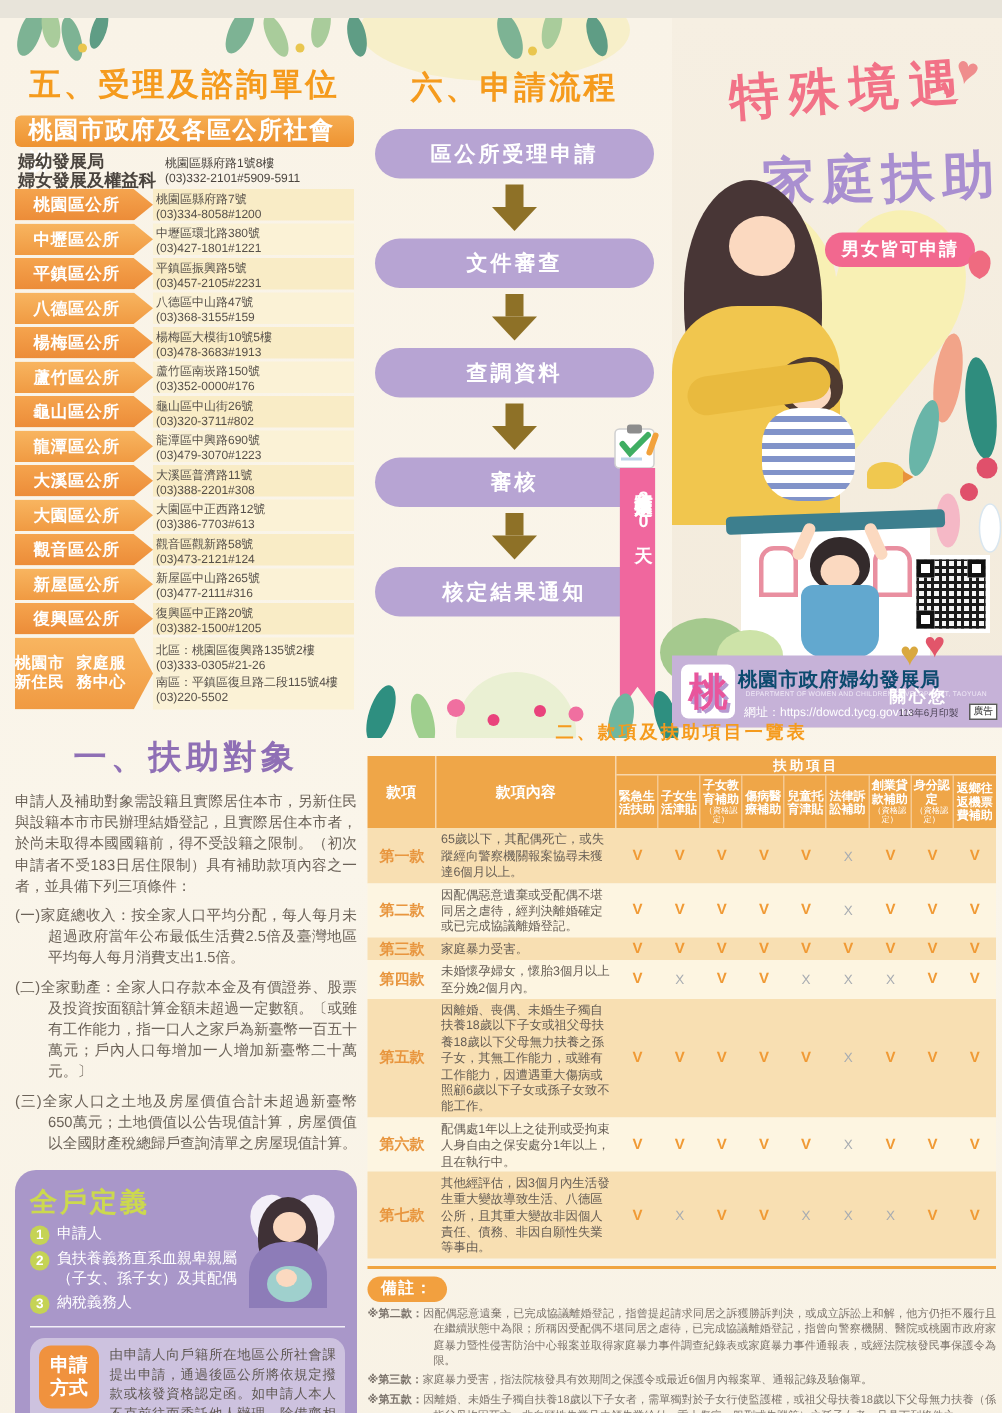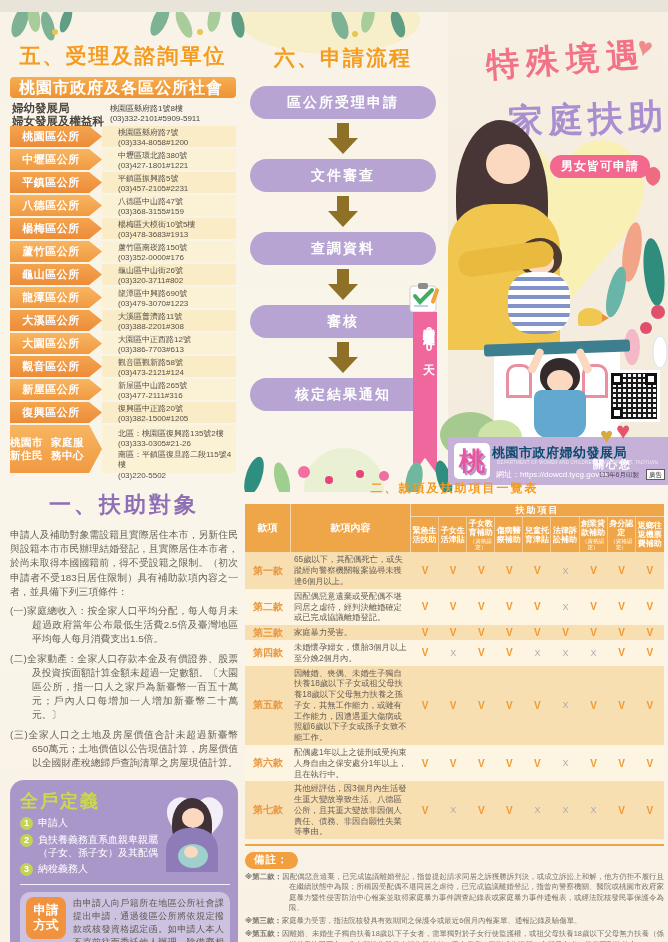--- a/index.html
+++ b/index.html
@@ -21,21 +21,21 @@
   .hdr-bar { margin-top:7px; height:21px; border-radius:4px; background:linear-gradient(180deg,#f6ad52,#ee9331);
              color:#fff; font-size:16px; font-weight:bold; line-height:21px; padding-left:9px; letter-spacing:1px; }
   .bureau { display:flex; padding:4px 0 3px 2px; height:28px; }
   .b-names div { font-size:11.5px; font-weight:bold; color:#4a443e; line-height:1.15; }
   .b-contact { margin-left:auto; width:126px; font-size:8px; color:#4a443e; line-height:1.25; padding-top:2px; }
   .office-row { display:flex; height:21px; margin-bottom:2px; }
   .office-name { width:92px; flex-shrink:0; clip-path:polygon(0 0,86% 0,100% 50%,86% 100%,0 100%);
                  background:linear-gradient(180deg,#f5a44e,#ec8c38); color:#fff; font-size:11px; font-weight:bold;
                  display:flex; align-items:center; justify-content:center; padding-right:10px; letter-spacing:0.5px; }
   .office-row:nth-child(even) .office-name { background:linear-gradient(180deg,#f8b560,#f09a42); }
-  .office-addr { flex:1; background:#f9ecc6; font-size:8px; color:#56504a; line-height:1.22; padding:2px 0 0 16px; }
+  .office-addr { flex:1; background:#f9ecc6; font-size:8px; color:#56504a; line-height:1.22; padding:2px 0 0 2px; }
   .office-row:nth-child(even) .office-addr { background:#fbf2d6; }
   .office-row.center-row { height:48px; }
   .office-row.center-row .office-name { flex-direction:row; line-height:1.2; font-size:10.5px; }
   .office-row.center-row .office-addr { padding-top:4px; line-height:1.3; }
 
   
   .panel-mid { position:absolute; left:240px; top:32px; width:206px; }
   .panel-mid h2 { font-size:21px; text-align:center; }
   .flow { margin-top:14px; }
   .flow-box { width:186px; height:33px; margin:0 auto; background:#b7a4d3; border-radius:17px;
@@ -426,21 +426,21 @@
         <span class="h1">♥</span>
         <span class="h2">♥</span>
       </div>
     <div class="org-care">關心您</div>
   </div>
 
   <section class="panel-bl">
     <h2 class="t-purple">一、扶助對象</h2>
     <p class="bl-text">申請人及補助對象需設籍且實際居住本市，另新住民與設籍本市市民辦理結婚登記，且實際居住本市者，於尚未取得本國國籍前，得不受設籍之限制。（初次申請者不受183日居住限制）具有補助款項內容之一者，並具備下列三項條件：</p>
     <p class="bl-item">(一)家庭總收入：按全家人口平均分配，每人每月未超過政府當年公布最低生活費2.5倍及臺灣地區平均每人每月消費支出1.5倍。</p>
-    <p class="bl-item">(二)全家動產：全家人口存款本金及有價證券、股票及投資按面額計算金額未超過一定數額。〔大園區公所，指一口人之家戶為新臺幣一百五十萬元；戶內人口每增加一人增加新臺幣二十萬元。〕</p>
+    <p class="bl-item">(二)全家動產：全家人口存款本金及有價證券、股票及投資按面額計算金額未超過一定數額。〔或雖有工作能力，指一口人之家戶為新臺幣一百五十萬元；戶內人口每增加一人增加新臺幣二十萬元。〕</p>
     <p class="bl-item">(三)全家人口之土地及房屋價值合計未超過新臺幣650萬元；土地價值以公告現值計算，房屋價值以全國財產稅總歸戶查詢清單之房屋現值計算。</p>
 
     <div class="hh-box">
       <div class="hh-title">全戶定義</div>
       <div class="hh-item">
         <span class="hh-num">1</span>
         <span>申請人</span>
       </div>
       <div class="hh-item">
         <span class="hh-num">2</span>

